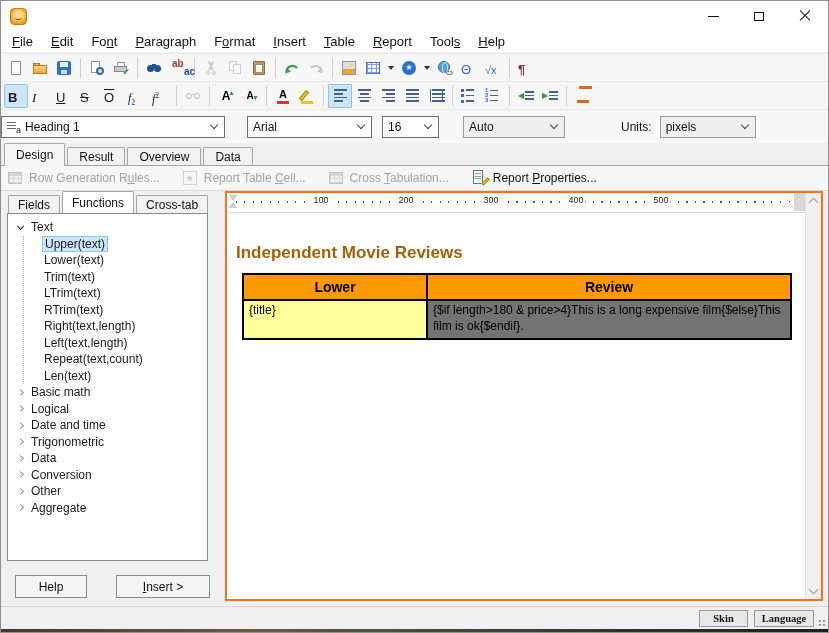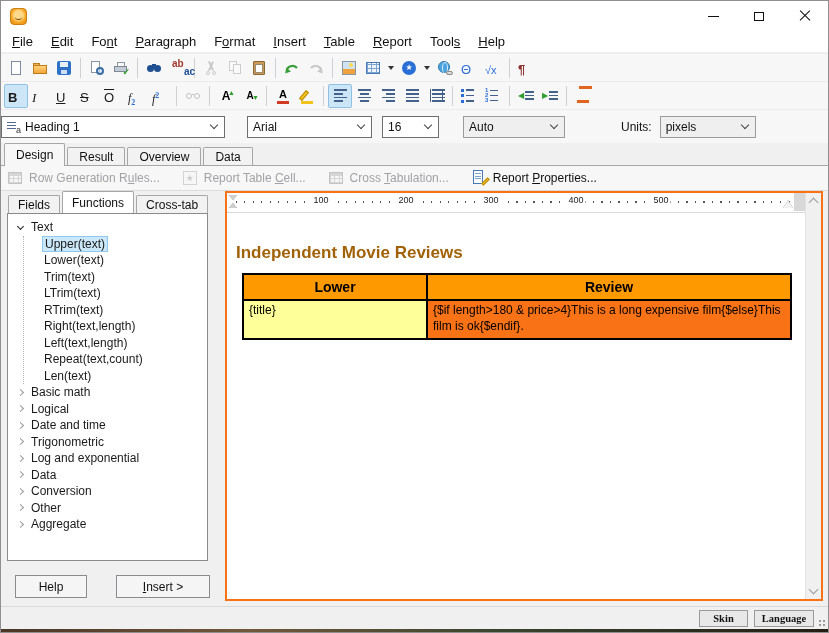--- a/index.html
+++ b/index.html
@@ -595,24 +595,20 @@
         <div class="tnode">
             <span class="chev-r"></span>
             <span class="tlabel">Date and time</span>
           </div>
         <div class="tnode">
             <span class="chev-r"></span>
             <span class="tlabel">Trigonometric</span>
           </div>
         <div class="tnode">
             <span class="chev-r"></span>
-            <span class="tlabel">Log and exponential</span>
-          </div>
-        <div class="tnode">
-            <span class="chev-r"></span>
             <span class="tlabel">Data</span>
           </div>
         <div class="tnode">
             <span class="chev-r"></span>
             <span class="tlabel">Conversion</span>
           </div>
         <div class="tnode">
             <span class="chev-r"></span>
             <span class="tlabel">Other</span>
           </div>
@@ -644,21 +640,21 @@
               <col style="width:184px">
               <col style="width:364px">
             </colgroup>
           <tbody>
               <tr>
             <th style="background:#FF9900">Lower</th>
             <th style="background:#FF9900">Review</th>
           </tr>
           <tr>
             <td style="background:#FFFF99">{title}</td>
-            <td style="background:#f97316">{$if length&gt;180 &amp; price&gt;4}This is a long expensive film{$else}This film is ok{$endif}.</td>
+            <td style="background:#737373">{$if length&gt;180 &amp; price&gt;4}This is a long expensive film{$else}This film is ok{$endif}.</td>
           </tr>
         </tbody>
           </table>
       </div>
       <div class="vscroll">
         <span class="arr up"></span>
         <span class="arr dn"></span>
       </div>
     </div>
   </div>

